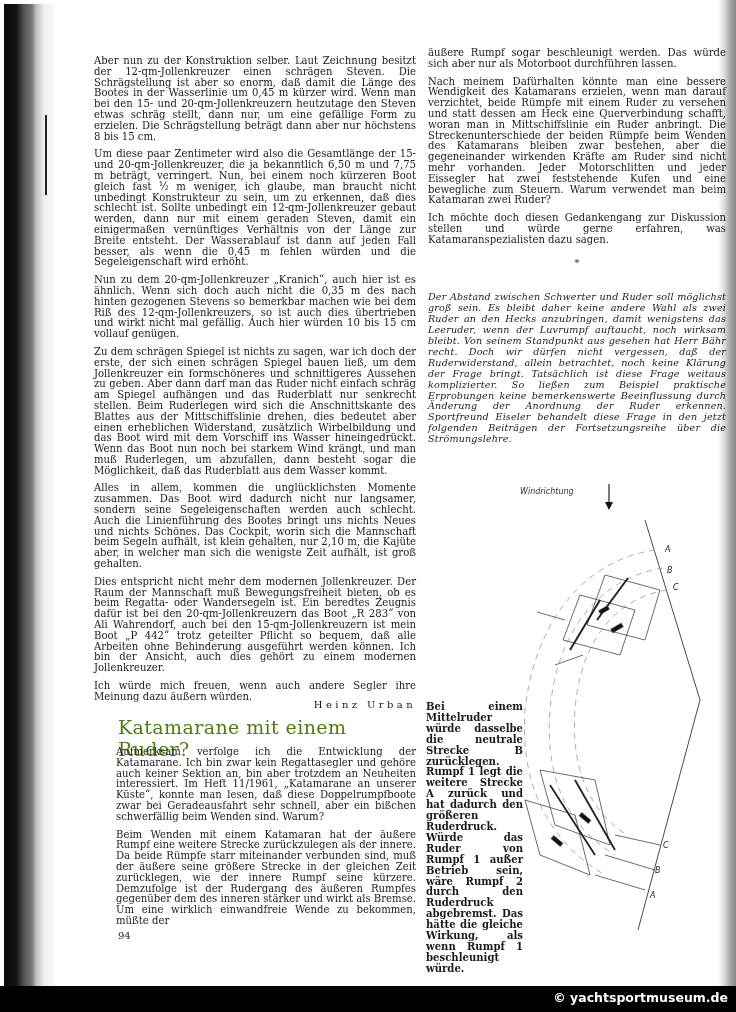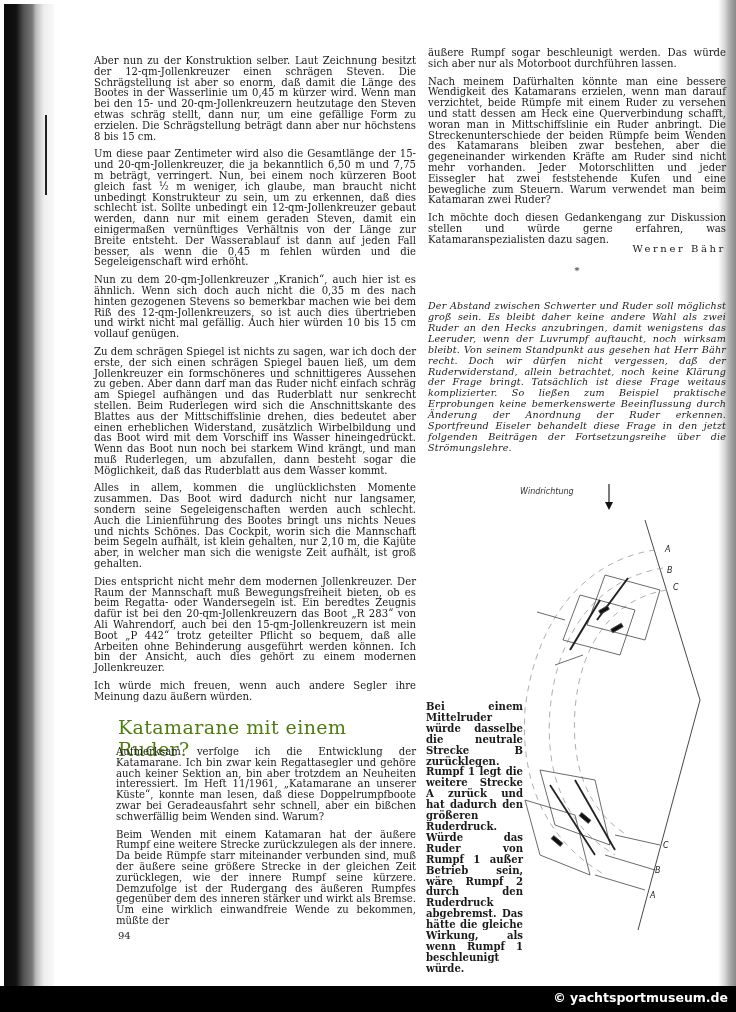--- a/index.html
+++ b/index.html
@@ -38,36 +38,36 @@
   <div class="edge-right"></div>
 
   <div class="col colL">
     <p>Aber nun zu der Konstruktion selber. Laut Zeichnung besitzt der 12-qm-Jollenkreuzer einen schrägen Steven. Die Schrägstellung ist aber so enorm, daß damit die Länge des Bootes in der Wasserlinie um 0,45 m kürzer wird. Wenn man bei den 15- und 20-qm-Jollenkreuzern heutzutage den Steven etwas schräg stellt, dann nur, um eine gefällige Form zu erzielen. Die Schrägstellung beträgt dann aber nur höchstens 8 bis 15 cm.</p>
     <p>Um diese paar Zentimeter wird also die Gesamtlänge der 15- und 20-qm-Jollenkreuzer, die ja bekanntlich 6,50 m und 7,75 m beträgt, verringert. Nun, bei einem noch kürzeren Boot gleich fast ½ m weniger, ich glaube, man braucht nicht unbedingt Konstrukteur zu sein, um zu erkennen, daß dies schlecht ist. Sollte unbedingt ein 12-qm-Jollenkreuzer gebaut werden, dann nur mit einem geraden Steven, damit ein einigermaßen vernünftiges Verhältnis von der Länge zur Breite entsteht. Der Wasserablauf ist dann auf jeden Fall besser, als wenn die 0,45 m fehlen würden und die Segeleigenschaft wird erhöht.</p>
     <p>Nun zu dem 20-qm-Jollenkreuzer „Kranich“, auch hier ist es ähnlich. Wenn sich doch auch nicht die 0,35 m des nach hinten gezogenen Stevens so bemerkbar machen wie bei dem Riß des 12-qm-Jollenkreuzers, so ist auch dies übertrieben und wirkt nicht mal gefällig. Auch hier würden 10 bis 15 cm vollauf genügen.</p>
     <p>Zu dem schrägen Spiegel ist nichts zu sagen, war ich doch der erste, der sich einen schrägen Spiegel bauen ließ, um dem Jollenkreuzer ein formschöneres und schnittigeres Aussehen zu geben. Aber dann darf man das Ruder nicht einfach schräg am Spiegel aufhängen und das Ruderblatt nur senkrecht stellen. Beim Ruderlegen wird sich die Anschnittskante des Blattes aus der Mittschiffslinie drehen, dies bedeutet aber einen erheblichen Widerstand, zusätzlich Wirbelbildung und das Boot wird mit dem Vorschiff ins Wasser hineingedrückt. Wenn das Boot nun noch bei starkem Wind krängt, und man muß Ruderlegen, um abzufallen, dann besteht sogar die Möglichkeit, daß das Ruderblatt aus dem Wasser kommt.</p>
     <p>Alles in allem, kommen die unglücklichsten Momente zusammen. Das Boot wird dadurch nicht nur langsamer, sondern seine Segeleigenschaften werden auch schlecht. Auch die Linienführung des Bootes bringt uns nichts Neues und nichts Schönes. Das Cockpit, worin sich die Mannschaft beim Segeln aufhält, ist klein gehalten, nur 2,10 m, die Kajüte aber, in welcher man sich die wenigste Zeit aufhält, ist groß gehalten.</p>
     <p>Dies entspricht nicht mehr dem modernen Jollenkreuzer. Der Raum der Mannschaft muß Bewegungsfreiheit bieten, ob es beim Regatta- oder Wandersegeln ist. Ein beredtes Zeugnis dafür ist bei den 20-qm-Jollenkreuzern das Boot „R 283“ von Ali Wahrendorf, auch bei den 15-qm-Jollenkreuzern ist mein Boot „P 442“ trotz geteilter Pflicht so bequem, daß alle Arbeiten ohne Behinderung ausgeführt werden können. Ich bin der Ansicht, auch dies gehört zu einem modernen Jollenkreuzer.</p>
     <p style="margin-bottom:0">Ich würde mich freuen, wenn auch andere Segler ihre Meinung dazu äußern würden.</p>
+    <div class="sigL">Heinz Urban</div>
   </div>
 
   <div class="title">Katamarane mit einem Ruder?</div>
 
   <div class="col colL2">
     <p>Aufmerksam verfolge ich die Entwicklung der Katamarane. Ich bin zwar kein Regattasegler und gehöre auch keiner Sektion an, bin aber trotzdem an Neuheiten interessiert. Im Heft 11/1961, „Katamarane an unserer Küste“, konnte man lesen, daß diese Doppelrumpfboote zwar bei Geradeausfahrt sehr schnell, aber ein bißchen schwerfällig beim Wenden sind. Warum?</p>
     <p>Beim Wenden mit einem Katamaran hat der äußere Rumpf eine weitere Strecke zurückzulegen als der innere. Da beide Rümpfe starr miteinander verbunden sind, muß der äußere seine größere Strecke in der gleichen Zeit zurücklegen, wie der innere Rumpf seine kürzere. Demzufolge ist der Rudergang des äußeren Rumpfes gegenüber dem des inneren stärker und wirkt als Bremse. Um eine wirklich einwandfreie Wende zu bekommen, müßte der</p>
   </div>
 
   <div class="pagenum">94</div>
 
   <div class="col colR">
     <p>äußere Rumpf sogar beschleunigt werden. Das würde sich aber nur als Motorboot durchführen lassen.</p>
     <p>Nach meinem Dafürhalten könnte man eine bessere Wendigkeit des Katamarans erzielen, wenn man darauf verzichtet, beide Rümpfe mit einem Ruder zu versehen und statt dessen am Heck eine Querverbindung schafft, woran man in Mittschiffslinie ein Ruder anbringt. Die Streckenunterschiede der beiden Rümpfe beim Wenden des Katamarans bleiben zwar bestehen, aber die gegeneinander wirkenden Kräfte am Ruder sind nicht mehr vorhanden. Jeder Motorschlitten und jeder Eissegler hat zwei feststehende Kufen und eine bewegliche zum Steuern. Warum verwendet man beim Katamaran zwei Ruder?</p>
     <p>Ich möchte doch diesen Gedankengang zur Diskussion stellen und würde gerne erfahren, was Katamaranspezialisten dazu sagen.</p>
-    <div class="sig">Werner Bähr</div>
     <div class="star">*</div>
     <p class="ital">Der Abstand zwischen Schwerter und Ruder soll möglichst groß sein. Es bleibt daher keine andere Wahl als zwei Ruder an den Hecks anzubringen, damit wenigstens das Leeruder, wenn der Luvrumpf auftaucht, noch wirksam bleibt. Von seinem Standpunkt aus gesehen hat Herr Bähr recht. Doch wir dürfen nicht vergessen, daß der Ruderwiderstand, allein betrachtet, noch keine Klärung der Frage bringt. Tatsächlich ist diese Frage weitaus komplizierter. So ließen zum Beispiel praktische Erprobungen keine bemerkenswerte Beeinflussung durch Änderung der Anordnung der Ruder erkennen. Sportfreund Eiseler behandelt diese Frage in den jetzt folgenden Beiträgen der Fortsetzungsreihe über die Strömungslehre.</p>
   </div>
 
   <div class="caption">
     <p>Bei einem Mittelruder würde dasselbe die neutrale Strecke B zurücklegen. Rumpf 1 legt die weitere Strecke A zurück und hat dadurch den größeren Ruderdruck. Würde das Ruder von Rumpf 1 außer Betrieb sein, wäre Rumpf 2 durch den Ruderdruck abgebremst. Das hätte die gleiche Wirkung, als wenn Rumpf 1 beschleunigt würde.</p>
   </div>
 
   <svg class="diagram" viewBox="0 0 240 460">
     <text class="wind-label" x="25" y="14">Windrichtung</text>

